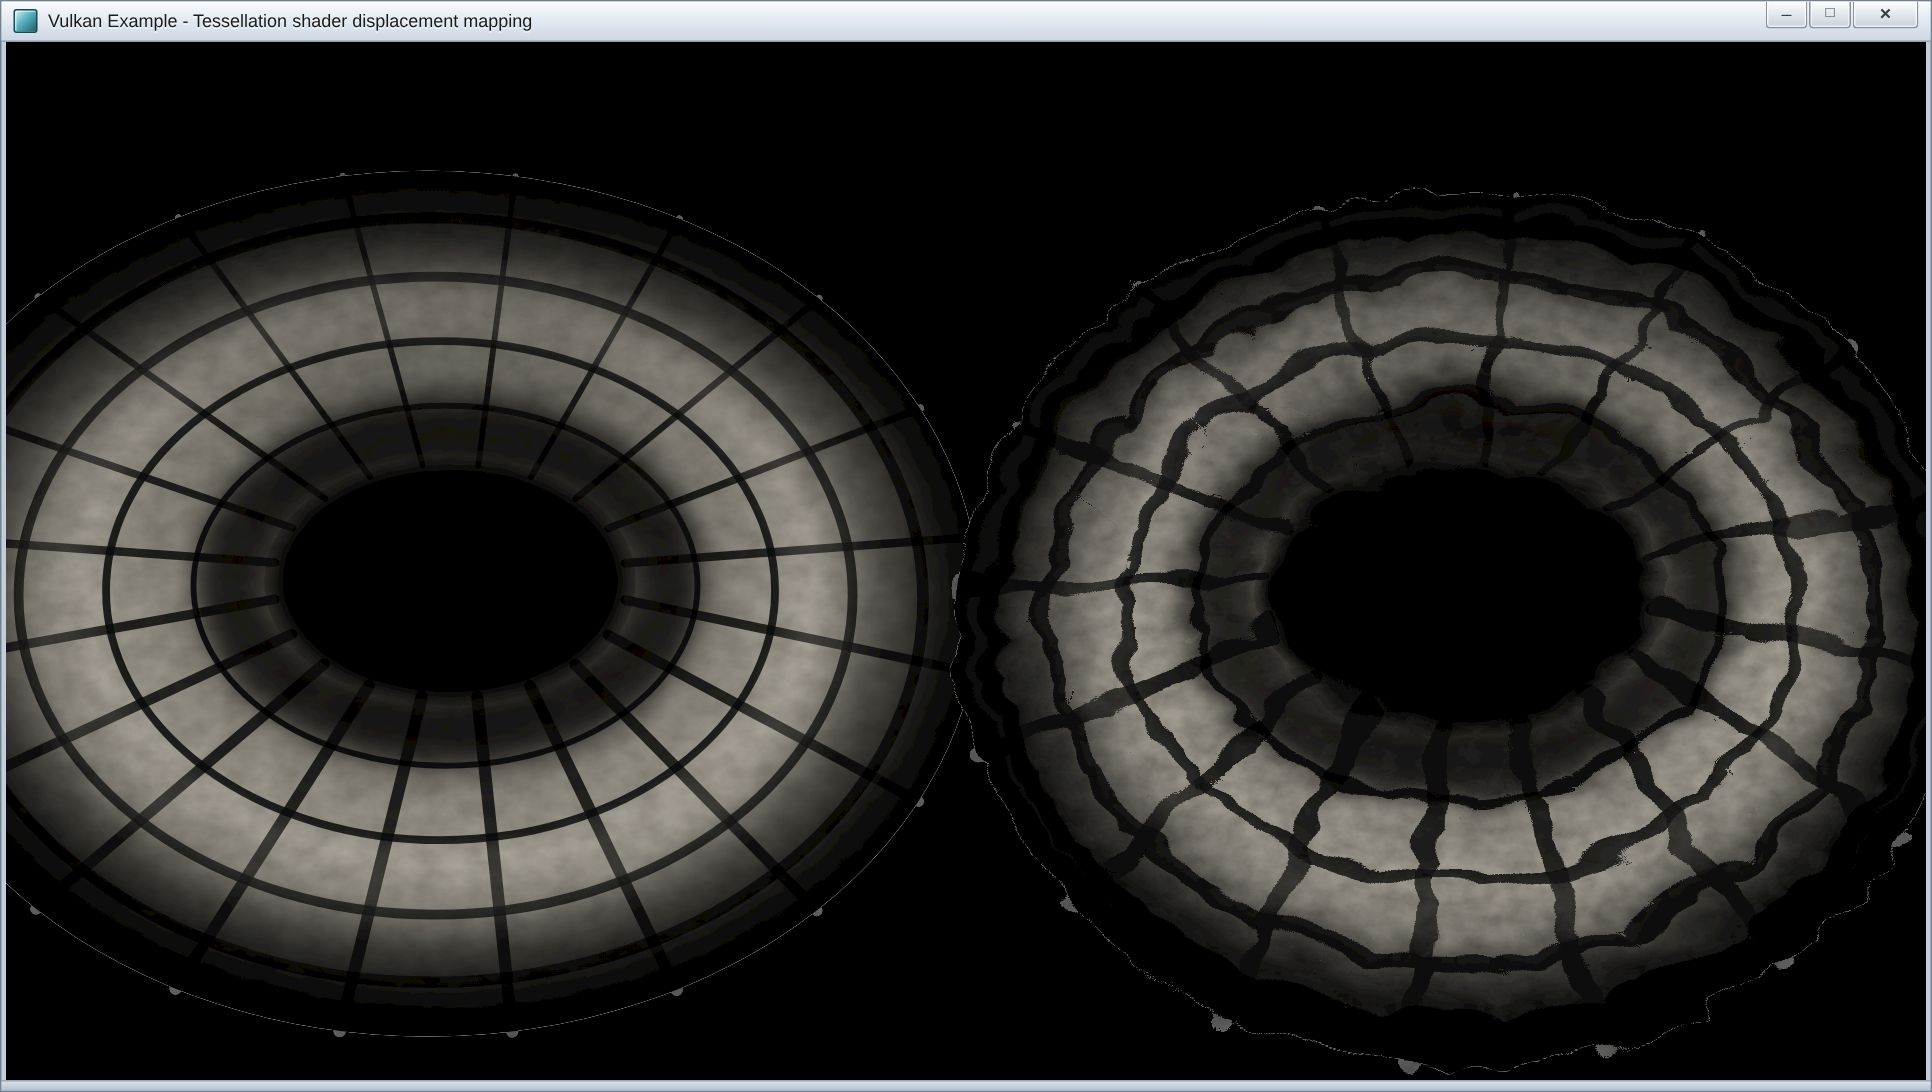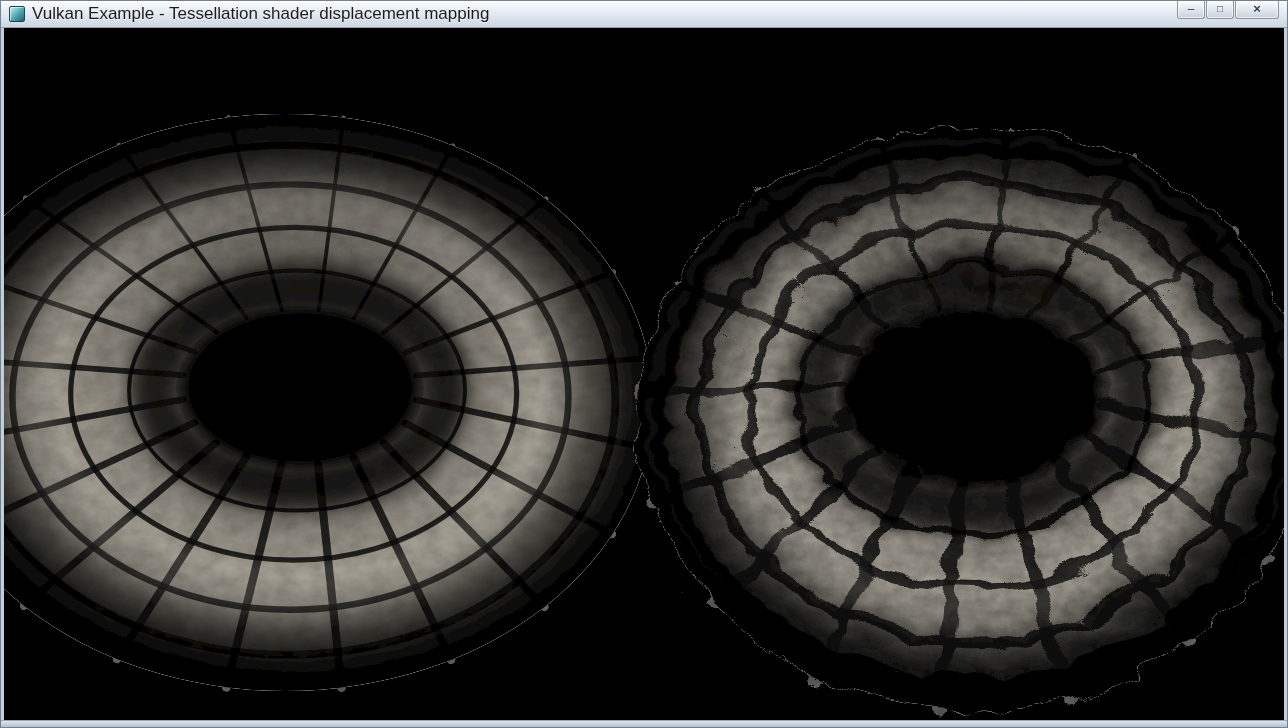--- a/index.html
+++ b/index.html
@@ -22,21 +22,21 @@
     border-bottom:1px solid #95a1b0;
     box-shadow:inset 0 1px 0 rgba(255,255,255,0.9);
   }
   .app-icon{
     width:14px;height:14px;margin-right:7px;flex:0 0 14px;
     border:1px solid #174b54;border-radius:2px;
     background:linear-gradient(135deg,#d8f2f4 0%,#5ab2c0 45%,#1d5f6e 100%);
     box-shadow:inset 1px 1px 0 rgba(255,255,255,0.55);
   }
   .title{
-    font-size:17px;color:#1b1b1b;white-space:nowrap;
+    font-size:12px;color:#1b1b1b;white-space:nowrap;
     text-shadow:0 1px 0 rgba(255,255,255,0.6);
   }
   .controls{
     position:absolute;top:0;right:8px;
     display:flex;gap:1px;
   }
   .ctrl{
     width:28px;height:18px;box-sizing:border-box;
     border:1px solid #8a95a1;border-top:none;
     border-radius:0 0 3px 3px;

